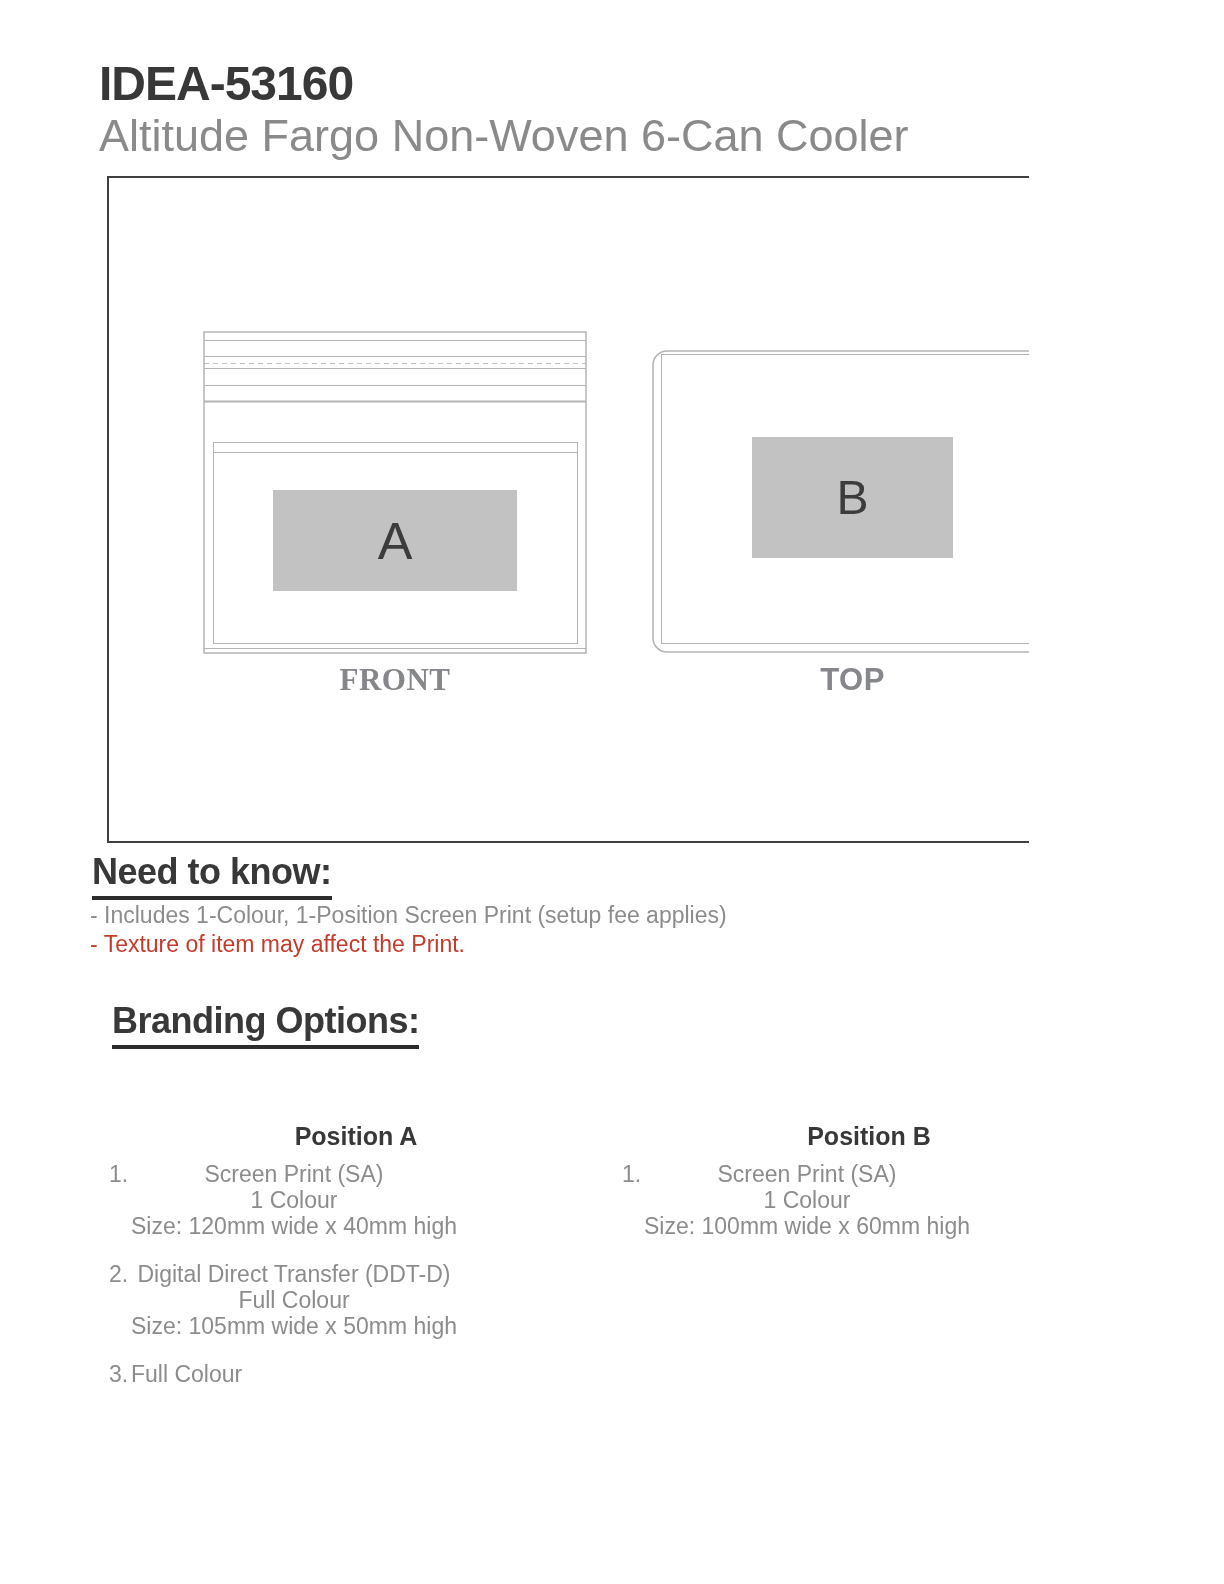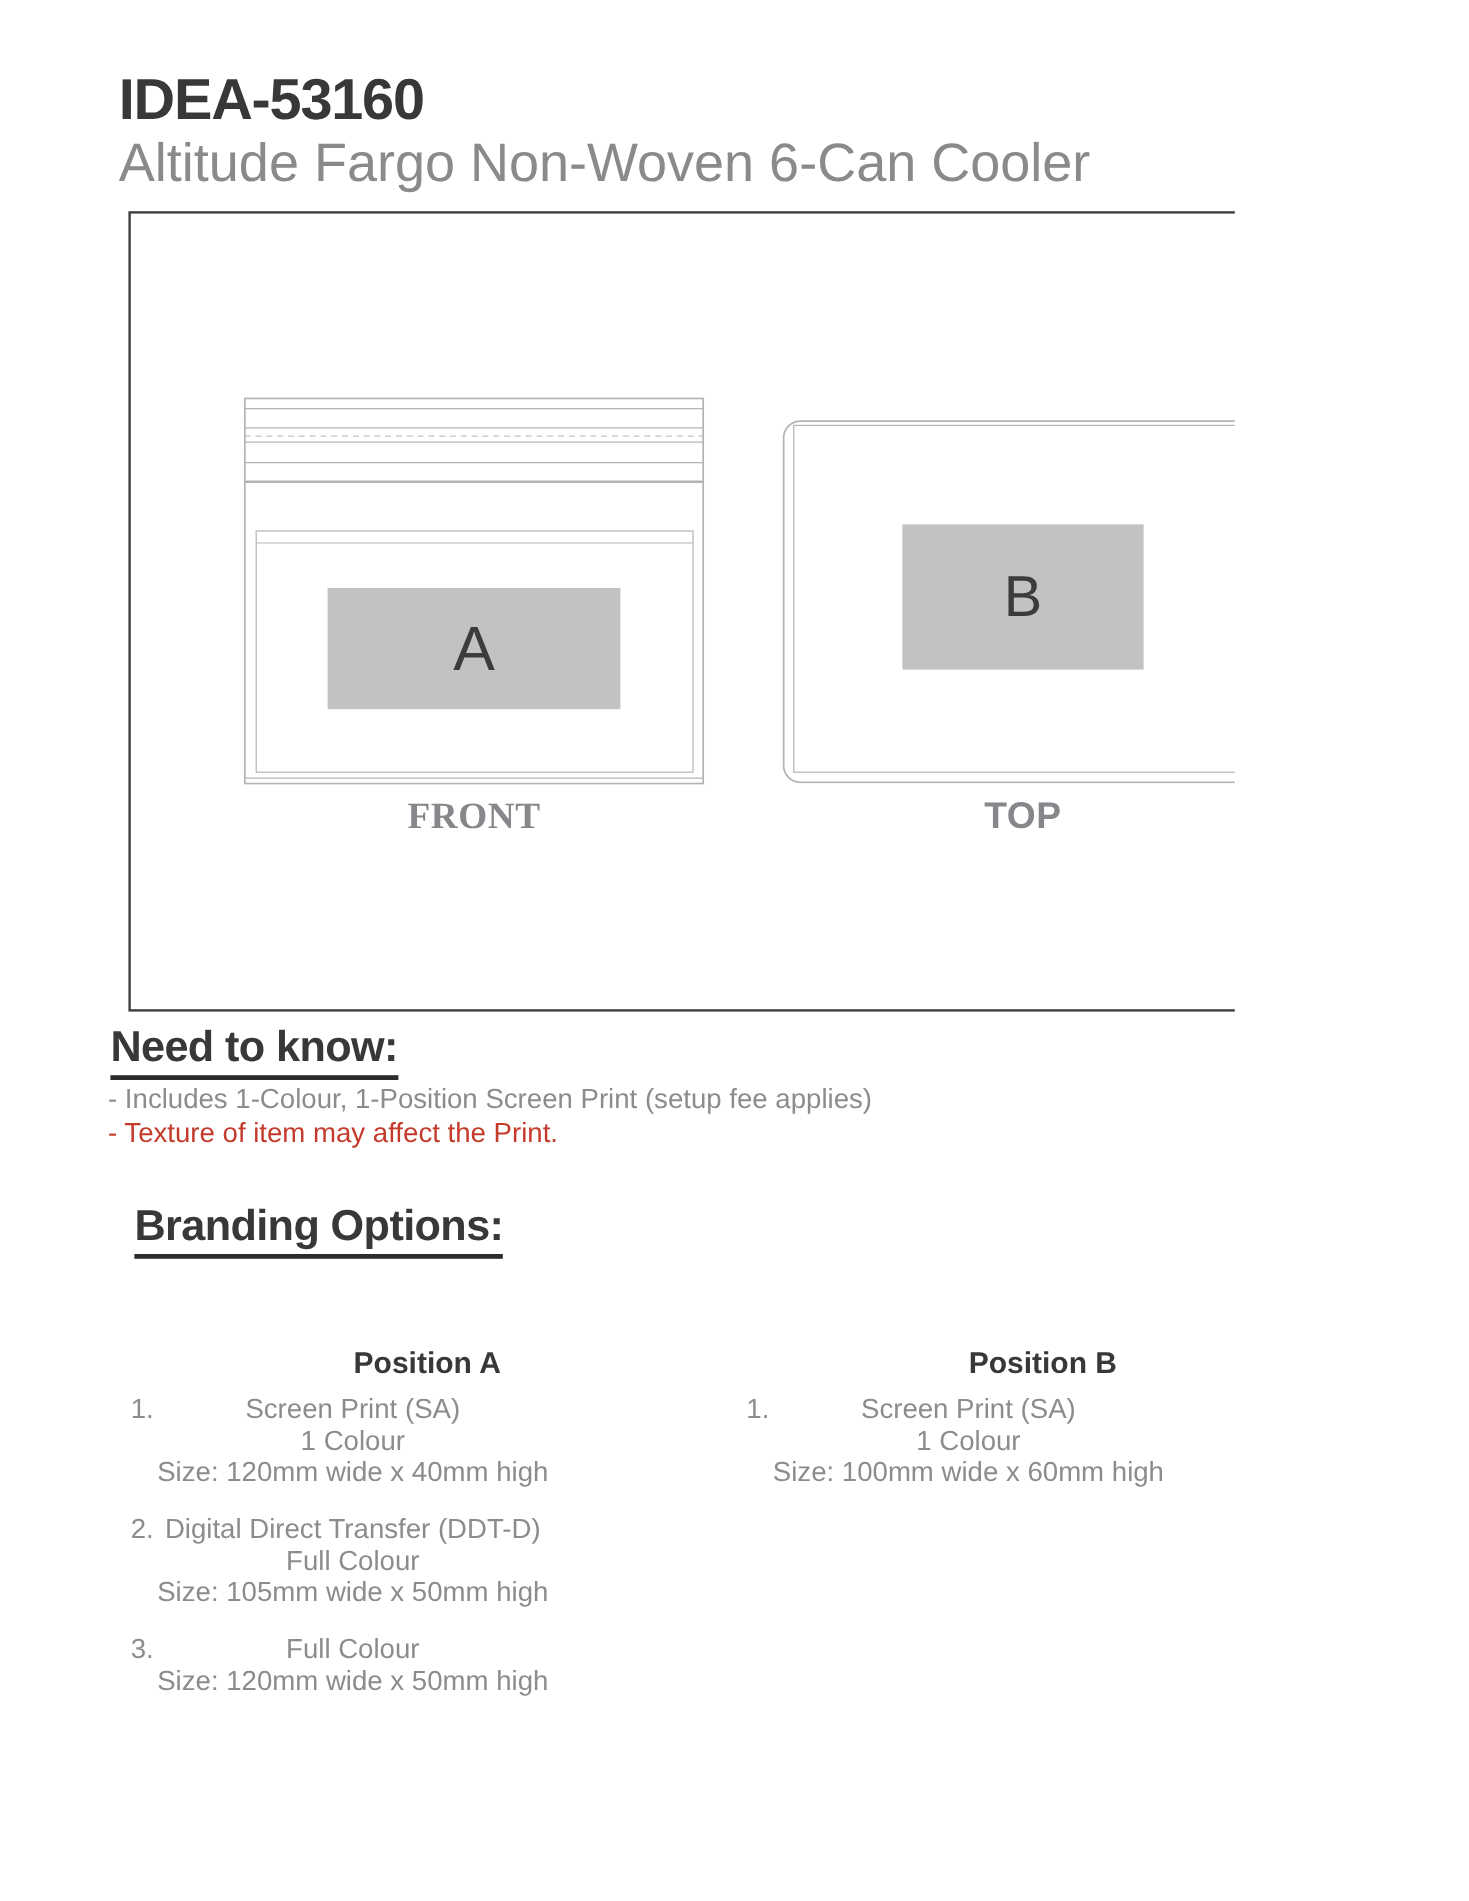--- a/index.html
+++ b/index.html
@@ -167,21 +167,20 @@
         <div>Digital Direct Transfer (DDT-D)</div>
         <div>Full Colour</div>
         <div>Size: 105mm wide x 50mm high</div>
       </div>
     </div>
 
     <div class="option-item">
       <span class="option-num">3.</span>
       <div class="option-lines">
         <div>Full Colour</div>
-        <div>Size: 120mm wide x 50mm high</div>
       </div>
     </div>
   </div>
 
   <div class="abs brand-col brand-col-b">
     <div class="position-title">Position B</div>
 
     <div class="option-item">
       <span class="option-num">1.</span>
       <div class="option-lines">

